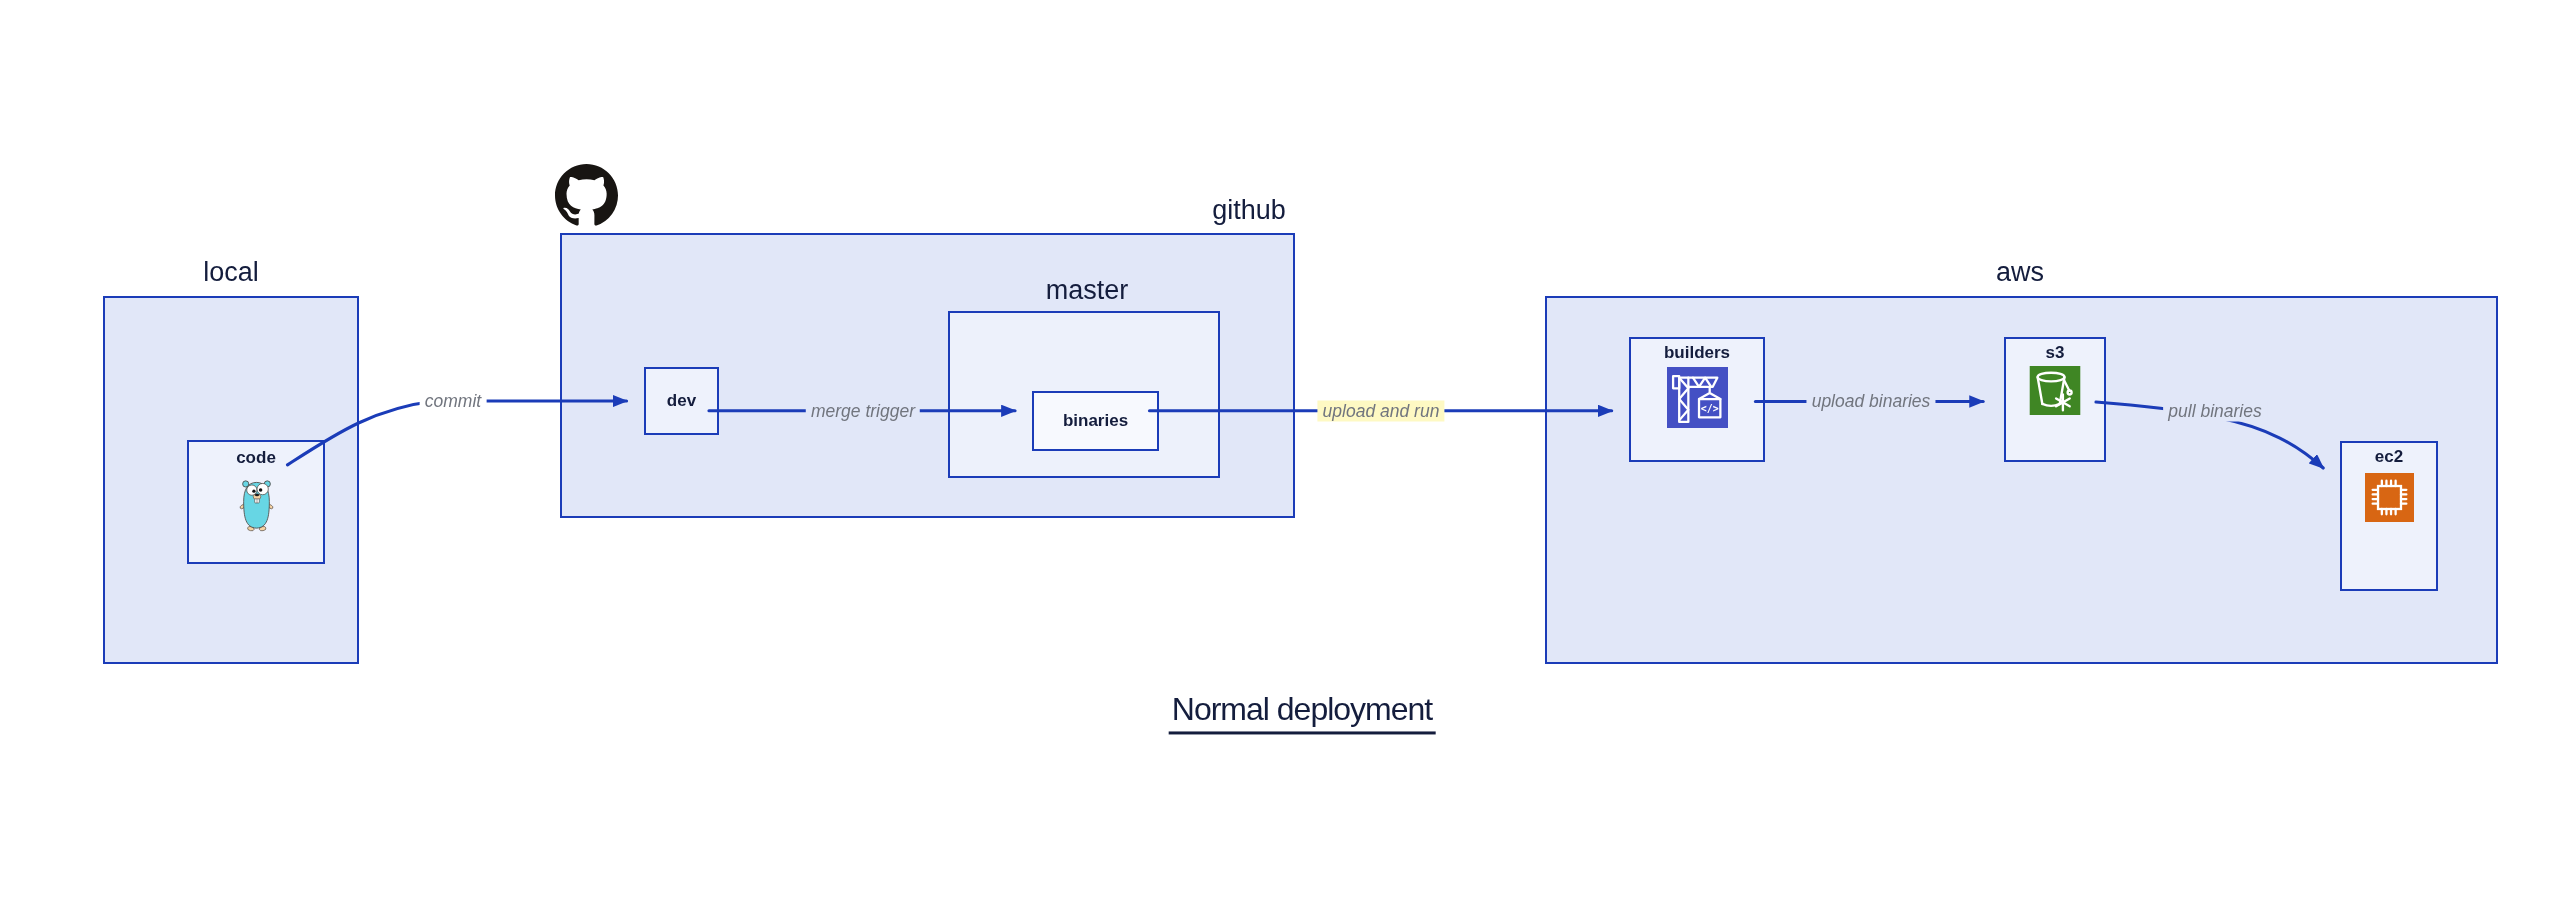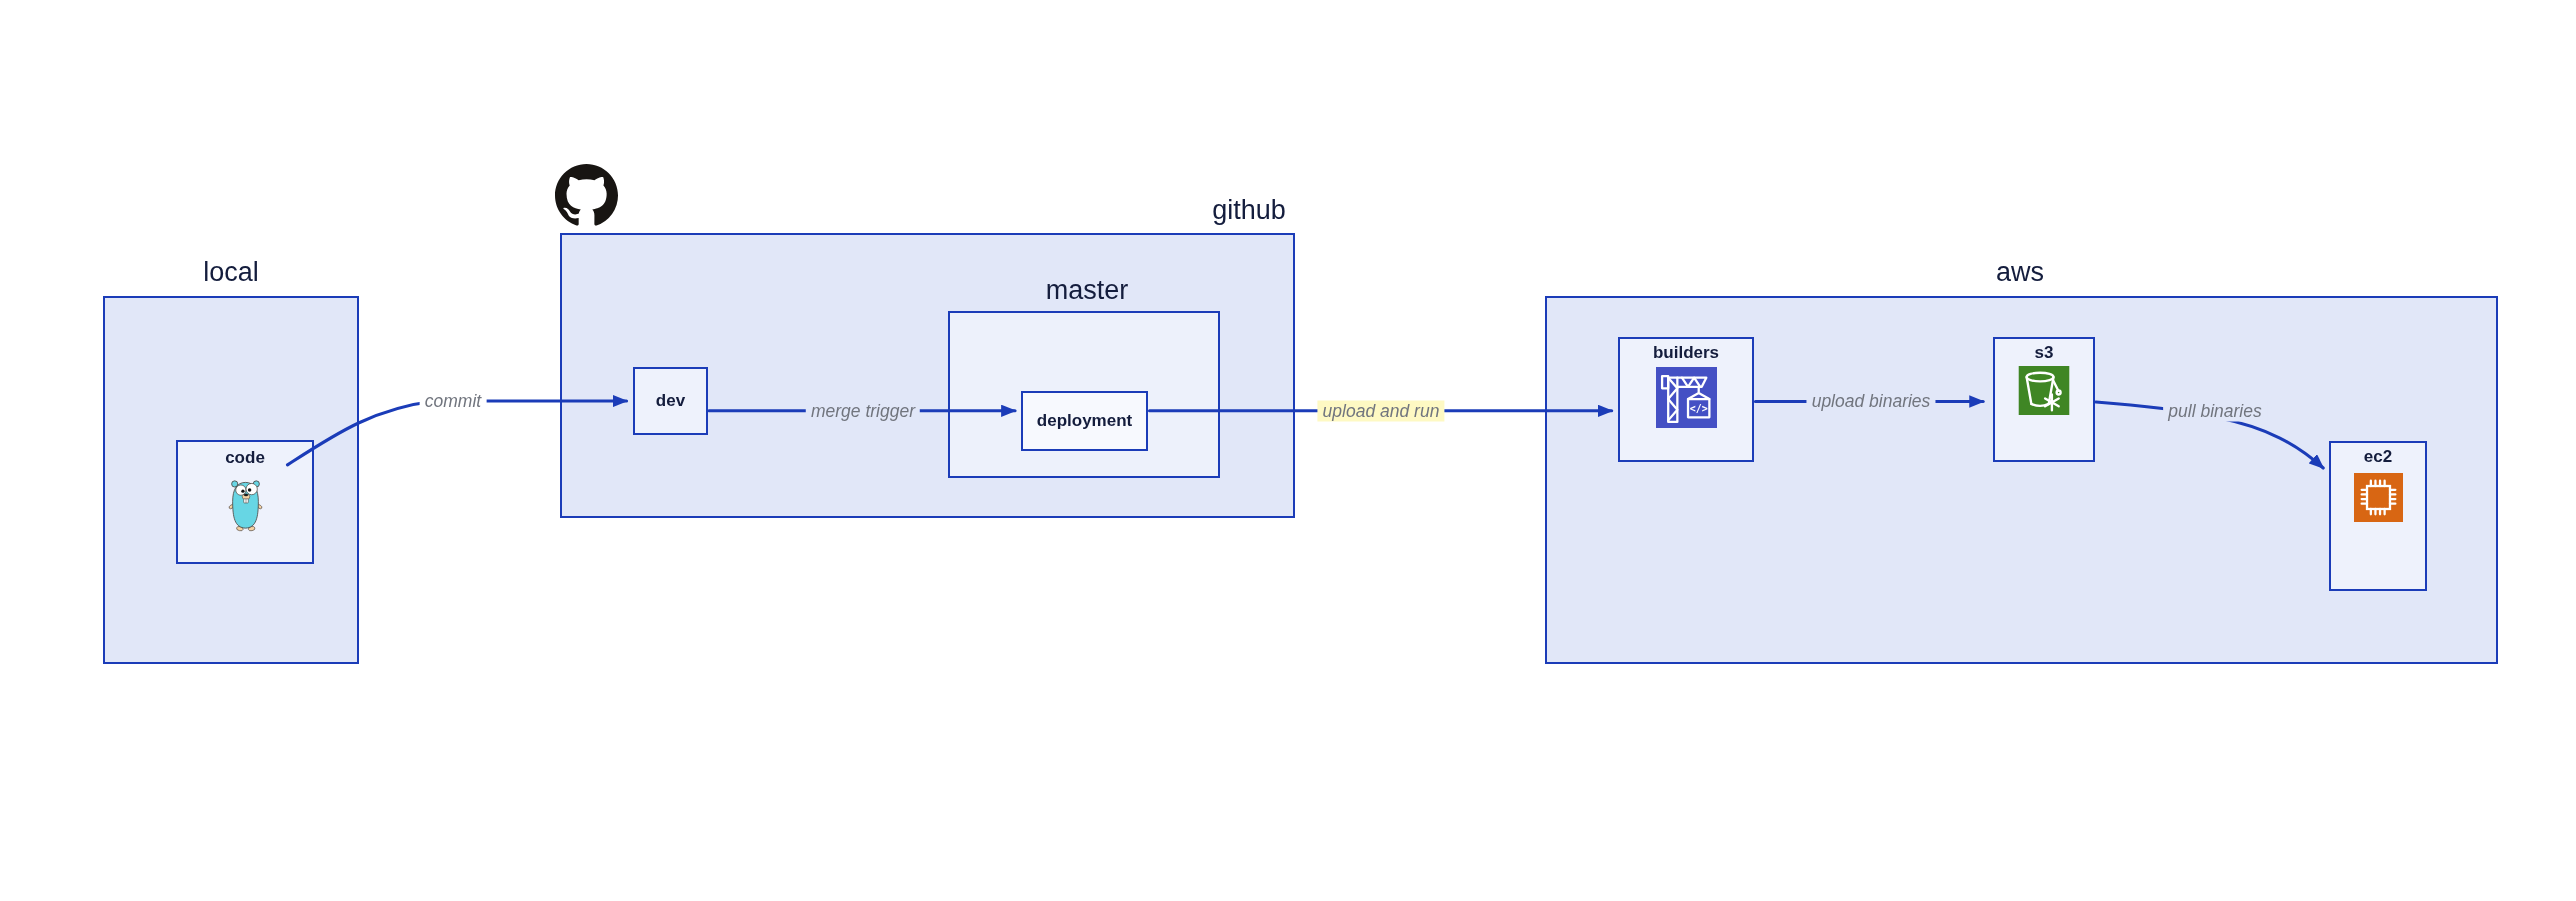--- a/index.html
+++ b/index.html
@@ -11,21 +11,21 @@
     --navy:#141d3d;
     --gray:#71757e;
   }
   html,body{margin:0;padding:0;background:#fff;}
   .canvas{
     position:relative;width:2604px;height:902px;background:#fff;overflow:hidden;
     font-family:"Liberation Sans","DejaVu Sans",sans-serif;
   }
   .gbox{position:absolute;box-sizing:border-box;border:2.6px solid var(--blue);background:var(--cfill);z-index:10;}
   .nbox{position:absolute;box-sizing:border-box;border:2.6px solid var(--blue);background:var(--nfill);
-        display:flex;flex-direction:column;align-items:center;z-index:20;}
+        display:flex;flex-direction:column;align-items:center;z-index:20;margin-left:11px;}
   .glabel{position:absolute;transform:translate(-50%,-50%);font-size:27px;color:var(--navy);
           white-space:nowrap;z-index:12;}
   .nlabel{font-weight:bold;font-size:17px;color:var(--navy);white-space:nowrap;}
   .elabel{position:absolute;transform:translate(-50%,-50%);font-style:italic;font-size:17.5px;
           color:var(--gray);white-space:nowrap;padding:0 5.2px;z-index:40;}
   .edges{position:absolute;left:0;top:0;z-index:30;pointer-events:none;}
   .logo{position:absolute;z-index:15;}
 
   #box-local  {left:103px;top:296px;width:256px;height:368px;}
   #box-github {left:560px;top:233px;width:735px;height:285px;}
@@ -100,21 +100,21 @@
         <line x1="37" y1="42" x2="37" y2="50" stroke="#4a4440" stroke-width="1"></line>
       </svg>
     </span>
   </div>
 
   <div class="nbox" id="node-dev">
     <span class="nlabel">dev</span>
   </div>
 
   <div class="nbox" id="node-workflows">
-    <span class="nlabel">deployment</span>
+    <span class="nlabel">binaries</span>
   </div>
 
   <div class="nbox" id="node-builders">
     <span class="nlabel">builders</span>
     <span>
       <svg width="61" height="61" viewBox="0 0 80 80">
         <rect width="80" height="80" fill="#4450c4"></rect>
         <g stroke="#ffffff" stroke-width="3" fill="none" stroke-linecap="round" stroke-linejoin="round">
           <rect x="8" y="12" width="8" height="16"></rect>
           <path d="M16 14 H28 V72 H16 Z"></path>
@@ -176,15 +176,16 @@
       <path d="M 4068 780 C 4150 786 4235 796 4308 811 C 4400 830 4458 862 4509 908" marker-end="url(#arrow)"></path>
     </g>
   </svg>
 
   <span class="elabel" id="elabel-commit">commit</span>
   <span class="elabel" id="elabel-merge">merge trigger</span>
   <span class="elabel" id="elabel-uploadrun">upload and run</span>
   <span class="elabel" id="elabel-uploadbin">upload binaries</span>
   <span class="elabel" id="elabel-pullbin">pull binaries</span>
 
+  <div id="title">Normal deployment</div>
 
 </div>
 
 
 </body></html>

